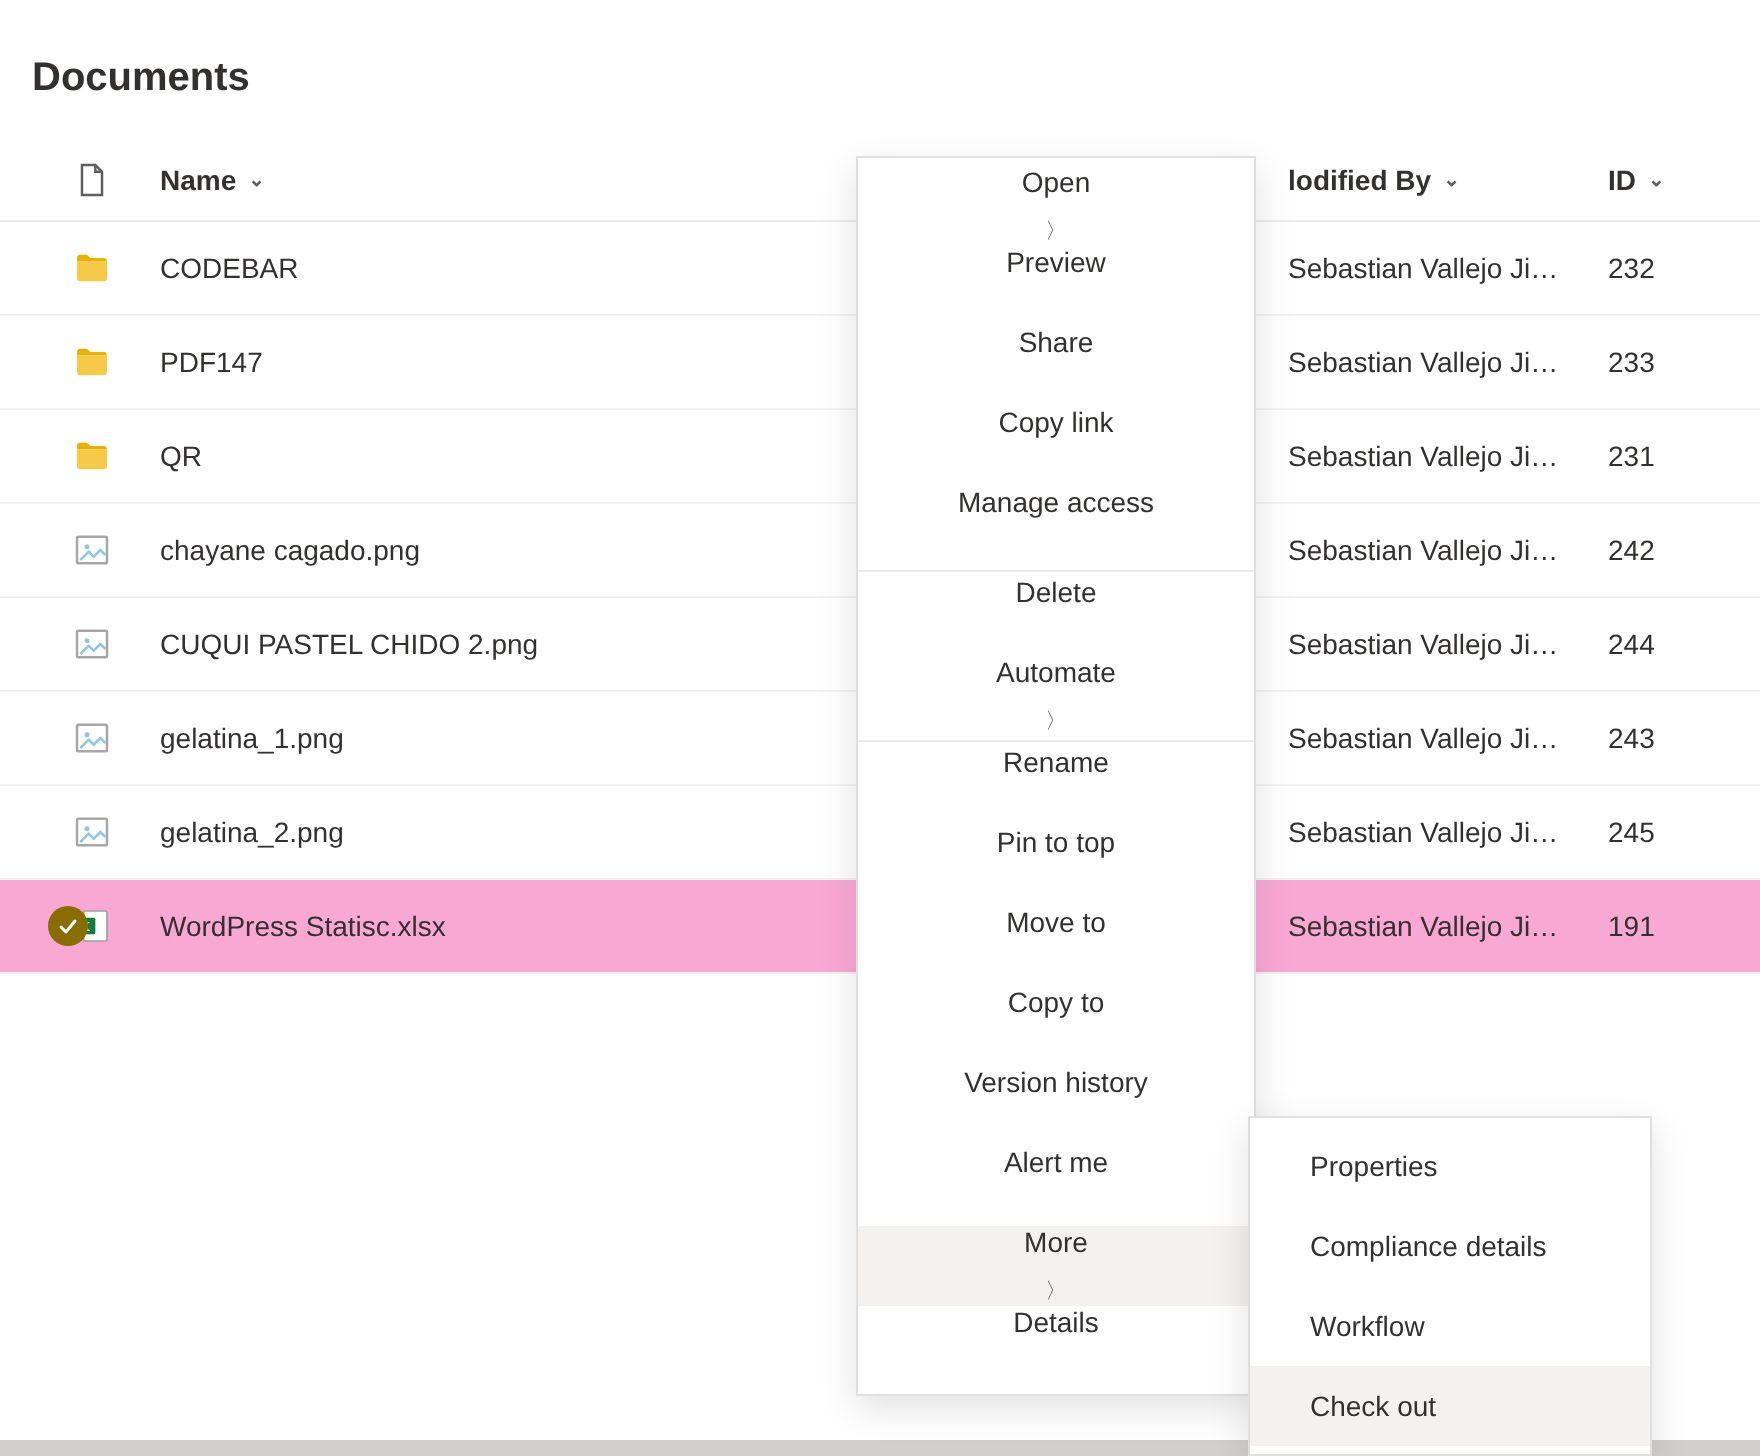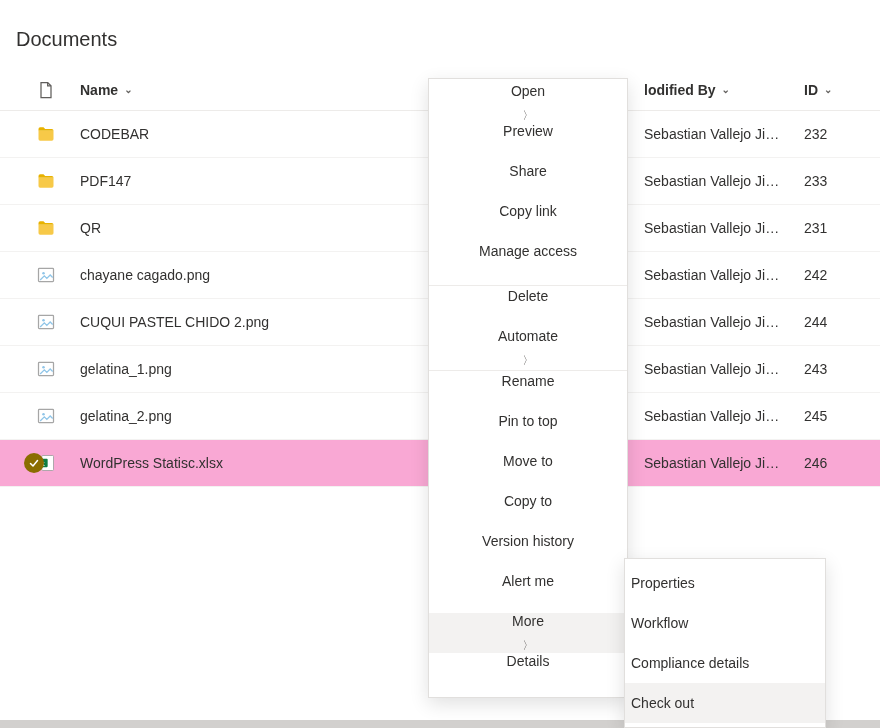--- a/index.html
+++ b/index.html
@@ -8,21 +8,21 @@
     font-size: 14px;
     color: #323130;
     background: #fff;
     width: 880px;
     height: 728px;
     position: relative;
     overflow: hidden;
   }
   .page-title {
     font-size: 20px;
-    font-weight: 400;
+    font-weight: 700;
     padding: 28px 0 18px 16px;
   }
   .table {
     width: 100%;
   }
   .header-row {
     display: flex;
     align-items: center;
     height: 42px;
     border-bottom: 1px solid #edebe9;
@@ -98,21 +98,21 @@
     background:#fff;
     border:1px solid #e1dfdd;
     box-shadow:0 6px 18px rgba(0,0,0,0.12);
     padding:4px 0;
     z-index:11;
   }
   .submenu .mi {
     height:40px;
     display:flex;
     align-items:center;
-    padding:0 6px;
+    padding:0 30px;
     cursor:pointer;
     color:#323130;
   }
   .submenu .mi.hover { background:#f3f2f1; }
 
   .footer-bar {
     position:absolute;
     bottom:0; left:0; right:0;
     height:8px;
     background:#d2d0ce;
@@ -302,21 +302,21 @@
           <span class="more-ic"><svg width="16" height="16" viewBox="0 0 24 24" fill="#605e5c">
               <circle cx="12" cy="5" r="1.6"></circle>
               <circle cx="12" cy="12" r="1.6"></circle>
               <circle cx="12" cy="19" r="1.6"></circle>
             </svg></span>
         </div>
         <div class="col-mod">
           <span class="mod-text">Sebastian Vallejo Jime...</span>
         </div>
         <div class="col-id">
-          <span class="id-text">246</span>
+          <span class="id-text">191</span>
         </div>
       </div>
     </div>
 </div>
 
 <div class="context-menu">
   <div class="mi">
       <span>Open</span>
       <span class="arrow">〉</span>
     </div>
@@ -366,23 +366,23 @@
   <div class="mi">
       <span>Details</span>
     </div>
 </div>
 
 <div class="submenu">
   <div class="mi">
       <span>Properties</span>
     </div>
   <div class="mi">
+      <span>Compliance details</span>
+    </div>
+  <div class="mi">
       <span>Workflow</span>
-    </div>
-  <div class="mi">
-      <span>Compliance details</span>
     </div>
   <div class="mi hover">
       <span>Check out</span>
     </div>
 </div>
 
 <div class="footer-bar"></div>
 
 </body></html>

